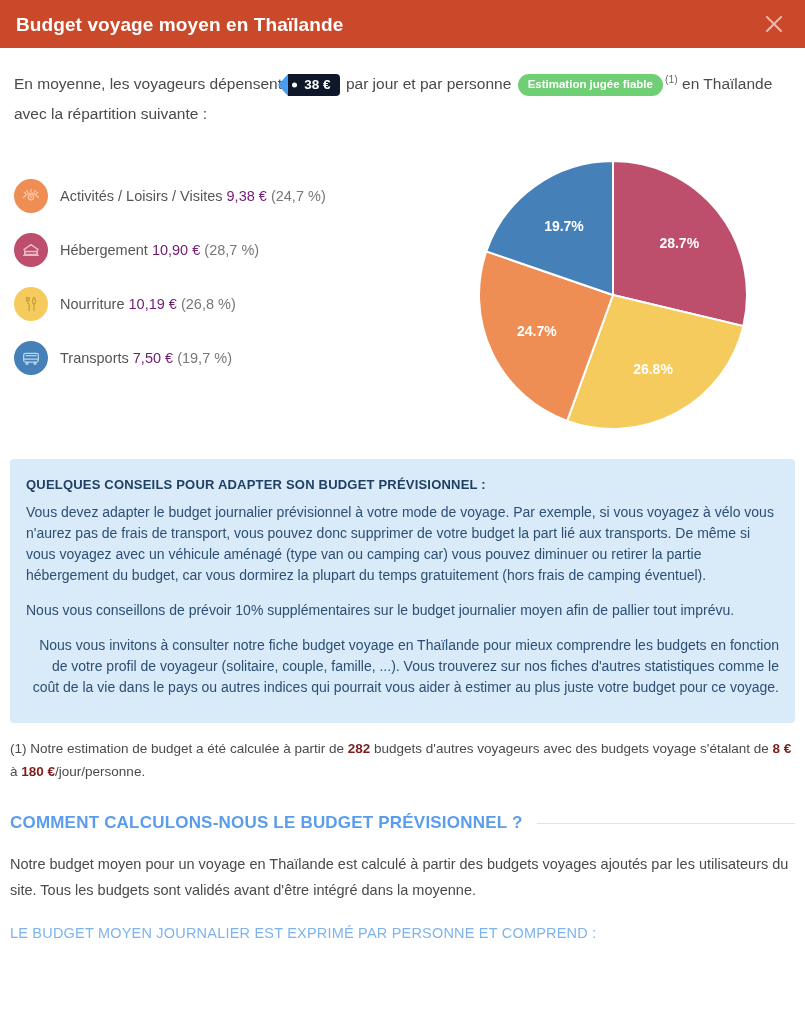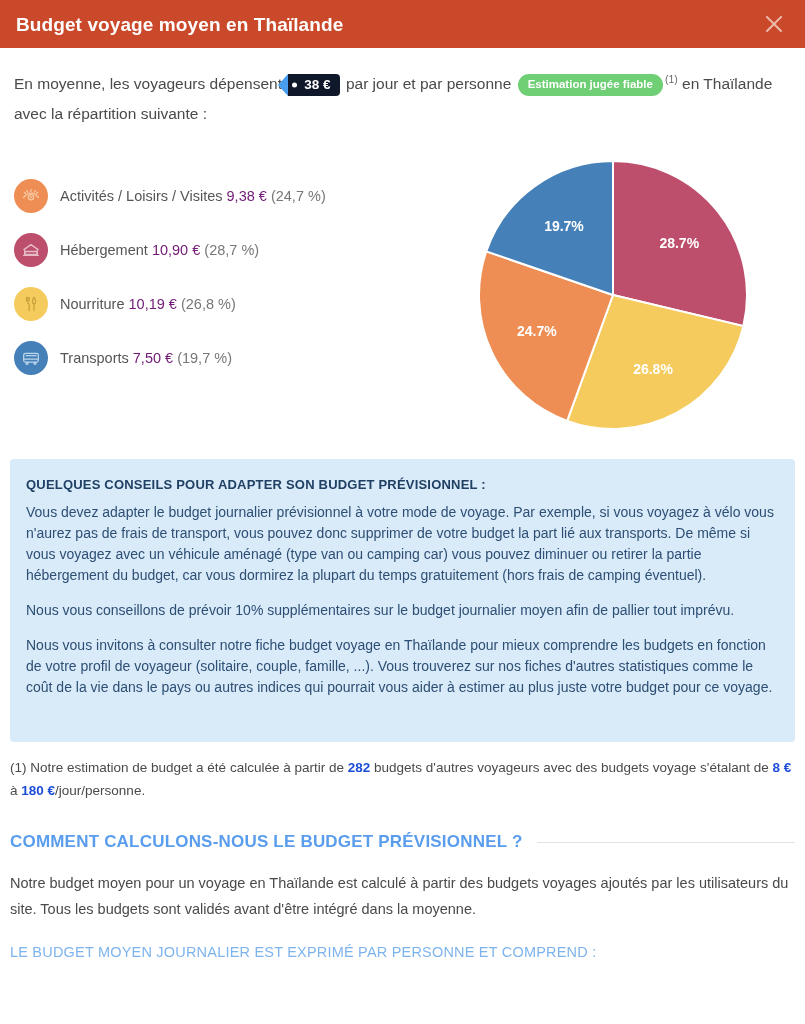--- a/index.html
+++ b/index.html
@@ -170,21 +170,21 @@
     font-weight: 700;
     letter-spacing: .2px;
     margin: 0 0 10px 0;
   }
   .advice-box p {
     margin: 0 0 14px 0;
     color: #2d4f74;
     font-size: 14px;
     line-height: 21px;
   }
-  .advice-box p:last-of-type { margin-bottom: 24px; }
+  .advice-box p:last-of-type { margin-bottom: 5px; text-align: right; }
   .cta-wrap { display: flex; justify-content: center; }
   .cta-button {
     display: inline-block;
     border: 1.5px solid #5aa2f0;
     border-radius: 6px;
     color: #6aa9e9;
     background: transparent;
     font-size: 15px;
     font-family: inherit;
     padding: 11px 40px;
@@ -194,21 +194,21 @@
     line-height: 18px;
   }
 
   
   .footnote {
     padding: 14px 10px 0 10px;
     font-size: 13.5px;
     line-height: 23px;
     color: #4a4a4a;
   }
-  .footnote b { color: #1d4ed8; font-weight: 700; }
+  .footnote b { color: #7f1d1d; font-weight: 700; }
 
   
   .section-heading {
     display: flex;
     align-items: center;
     padding: 30px 10px 0 10px;
     gap: 14px;
   }
   .section-heading .txt {
     color: #5a9ded;

